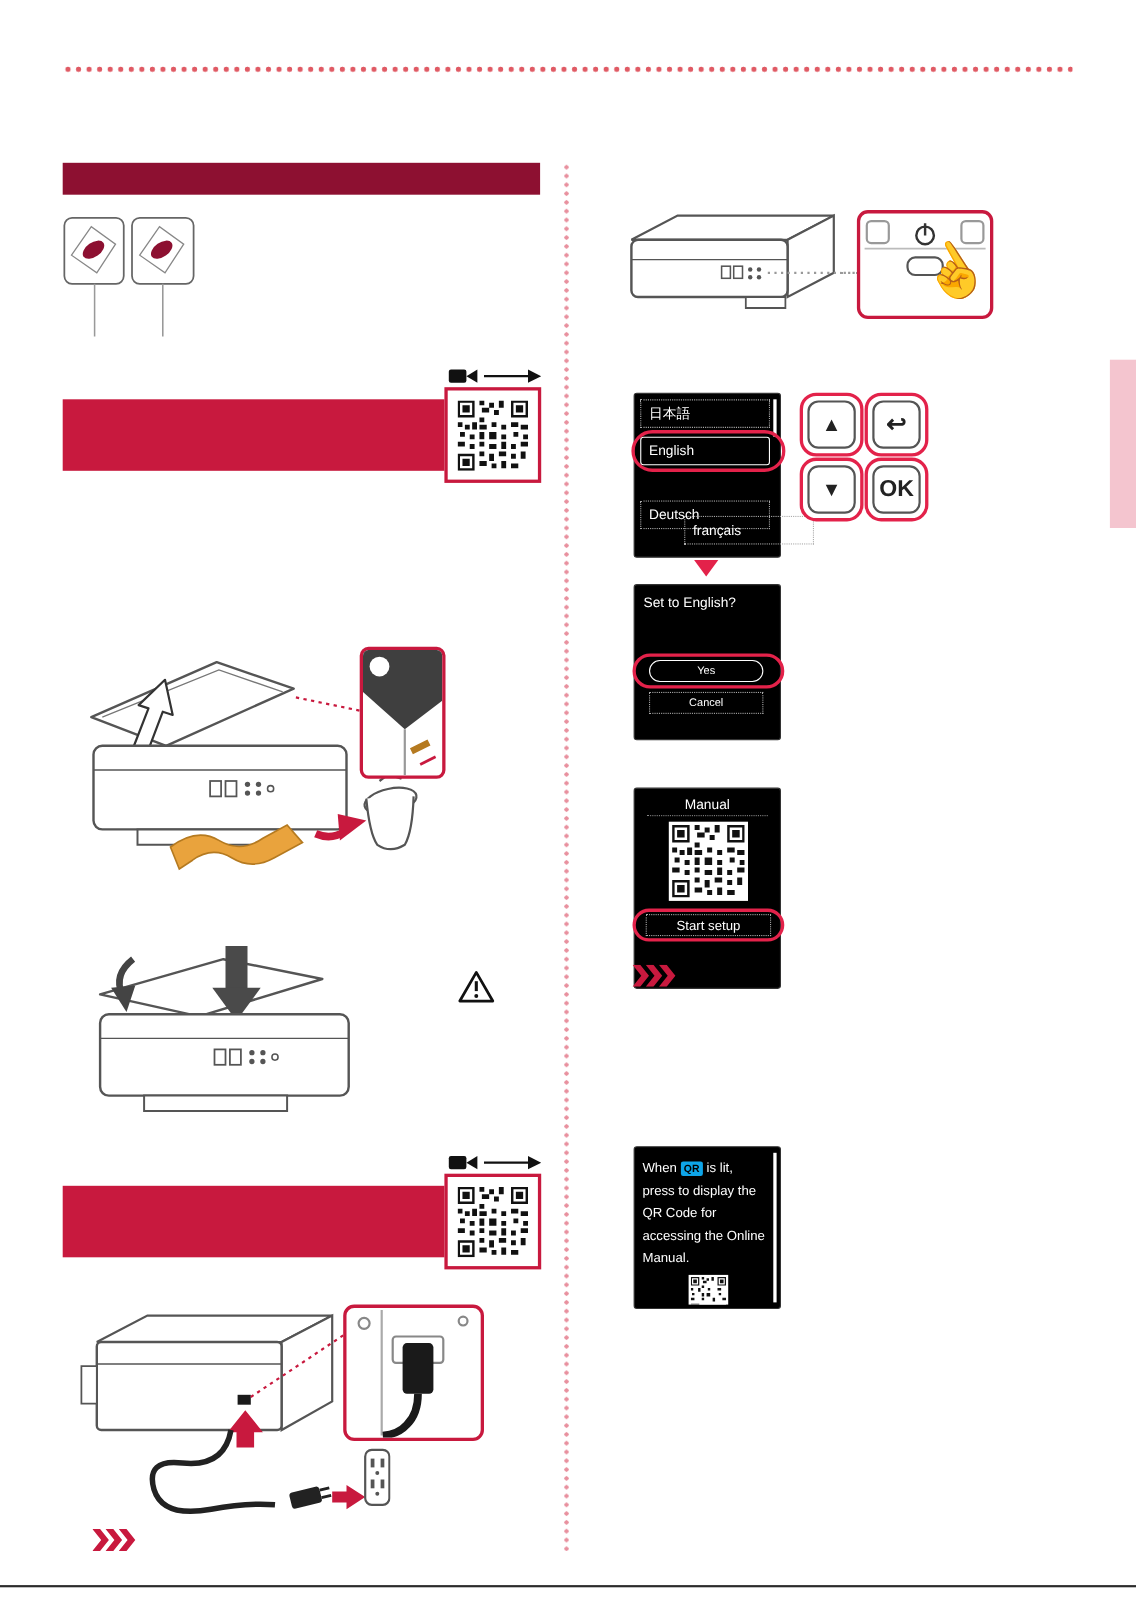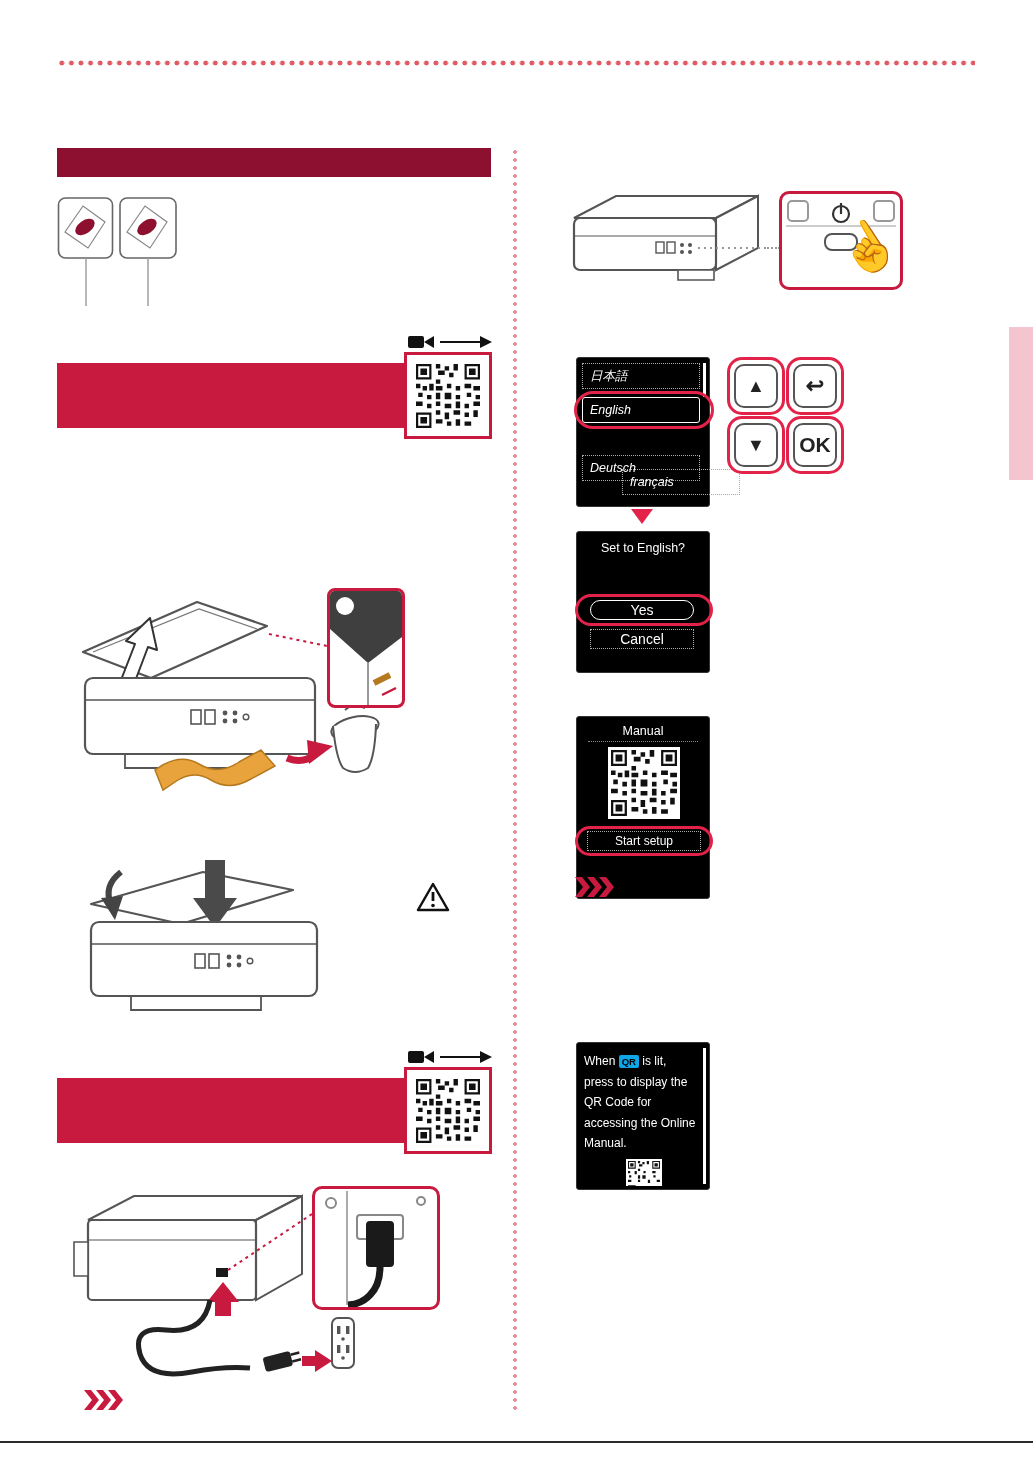--- a/index.html
+++ b/index.html
@@ -65,32 +65,32 @@
   .lcd{ background:#000; color:#fff; border:1px solid #333; border-radius:3px; }
   .lcd1{ left:576px; top:357px; width:134px; height:150px; }
   .lcd2{ left:576px; top:531px; width:134px; height:142px; }
   .lcd3{ left:576px; top:716px; width:134px; height:183px; }
   .lcd4{ left:576px; top:1042px; width:134px; height:148px; }
   .sbar{ position:absolute; right:3px; width:3px; background:#fff; }
   .sb1{ top:5px; height:34px; }
   .sb4{ top:5px; height:136px; }
 
   .li{ position:absolute; left:5px; width:118px; height:26px; display:flex;
-       align-items:center; padding-left:7px; font-size:12.5px;font-style:italic; }
+       align-items:center; padding-left:7px; font-size:12.5px; }
   .li-dot{ border:1px dotted #aaa; }
   .li-sel{ border:1.5px solid #fff; border-radius:3px; }
   .li0{ top:5px; } .li1{ top:39px; } .li2{ top:77px;margin-top:20px; } .li3{ top:111px;margin-left:40px; }
   .ring{ position:absolute; border:3px solid var(--ring); background:transparent; }
   .ring-en{ left:-3px; top:33px; width:140px; height:38px; border-radius:19px; }
   .ring-yes{ left:-2px; top:62px; width:138px; height:32px; border-radius:16px; }
   .ring-start{ left:-2px; top:109px; width:138px; height:30px; border-radius:15px; }
 
-  .t2{ padding:9px 8px 0 8px; font-size:12.5px;text-align:center; }
+  .t2{ padding:9px 8px 0 8px; font-size:12.5px; }
   .btn-pill{ position:absolute; left:13px; width:104px; height:20px; display:flex;
-             align-items:center; justify-content:center; font-size:14px; }
+             align-items:center; justify-content:center; font-size:10px; }
   .yes{ top:68px; border:1.5px solid #fff; border-radius:10px; }
   .cancel{ top:97px; border:1px dotted #aaa; }
 
   .t3{ margin:7px auto 0 auto; width:110px; text-align:center; font-size:12.5px;
        border-bottom:1px dotted #888; padding-bottom:3px; }
   .qr3{ position:absolute; left:31px; top:30px; width:72px; height:72px; background:#fff;
         padding:3px; }
   .qr3 .qrsvg{ width:66px; height:66px; }
   .start{ position:absolute; left:10px; top:114px; width:114px; height:20px;
           border:1px dotted #aaa; display:flex; align-items:center; justify-content:center;

